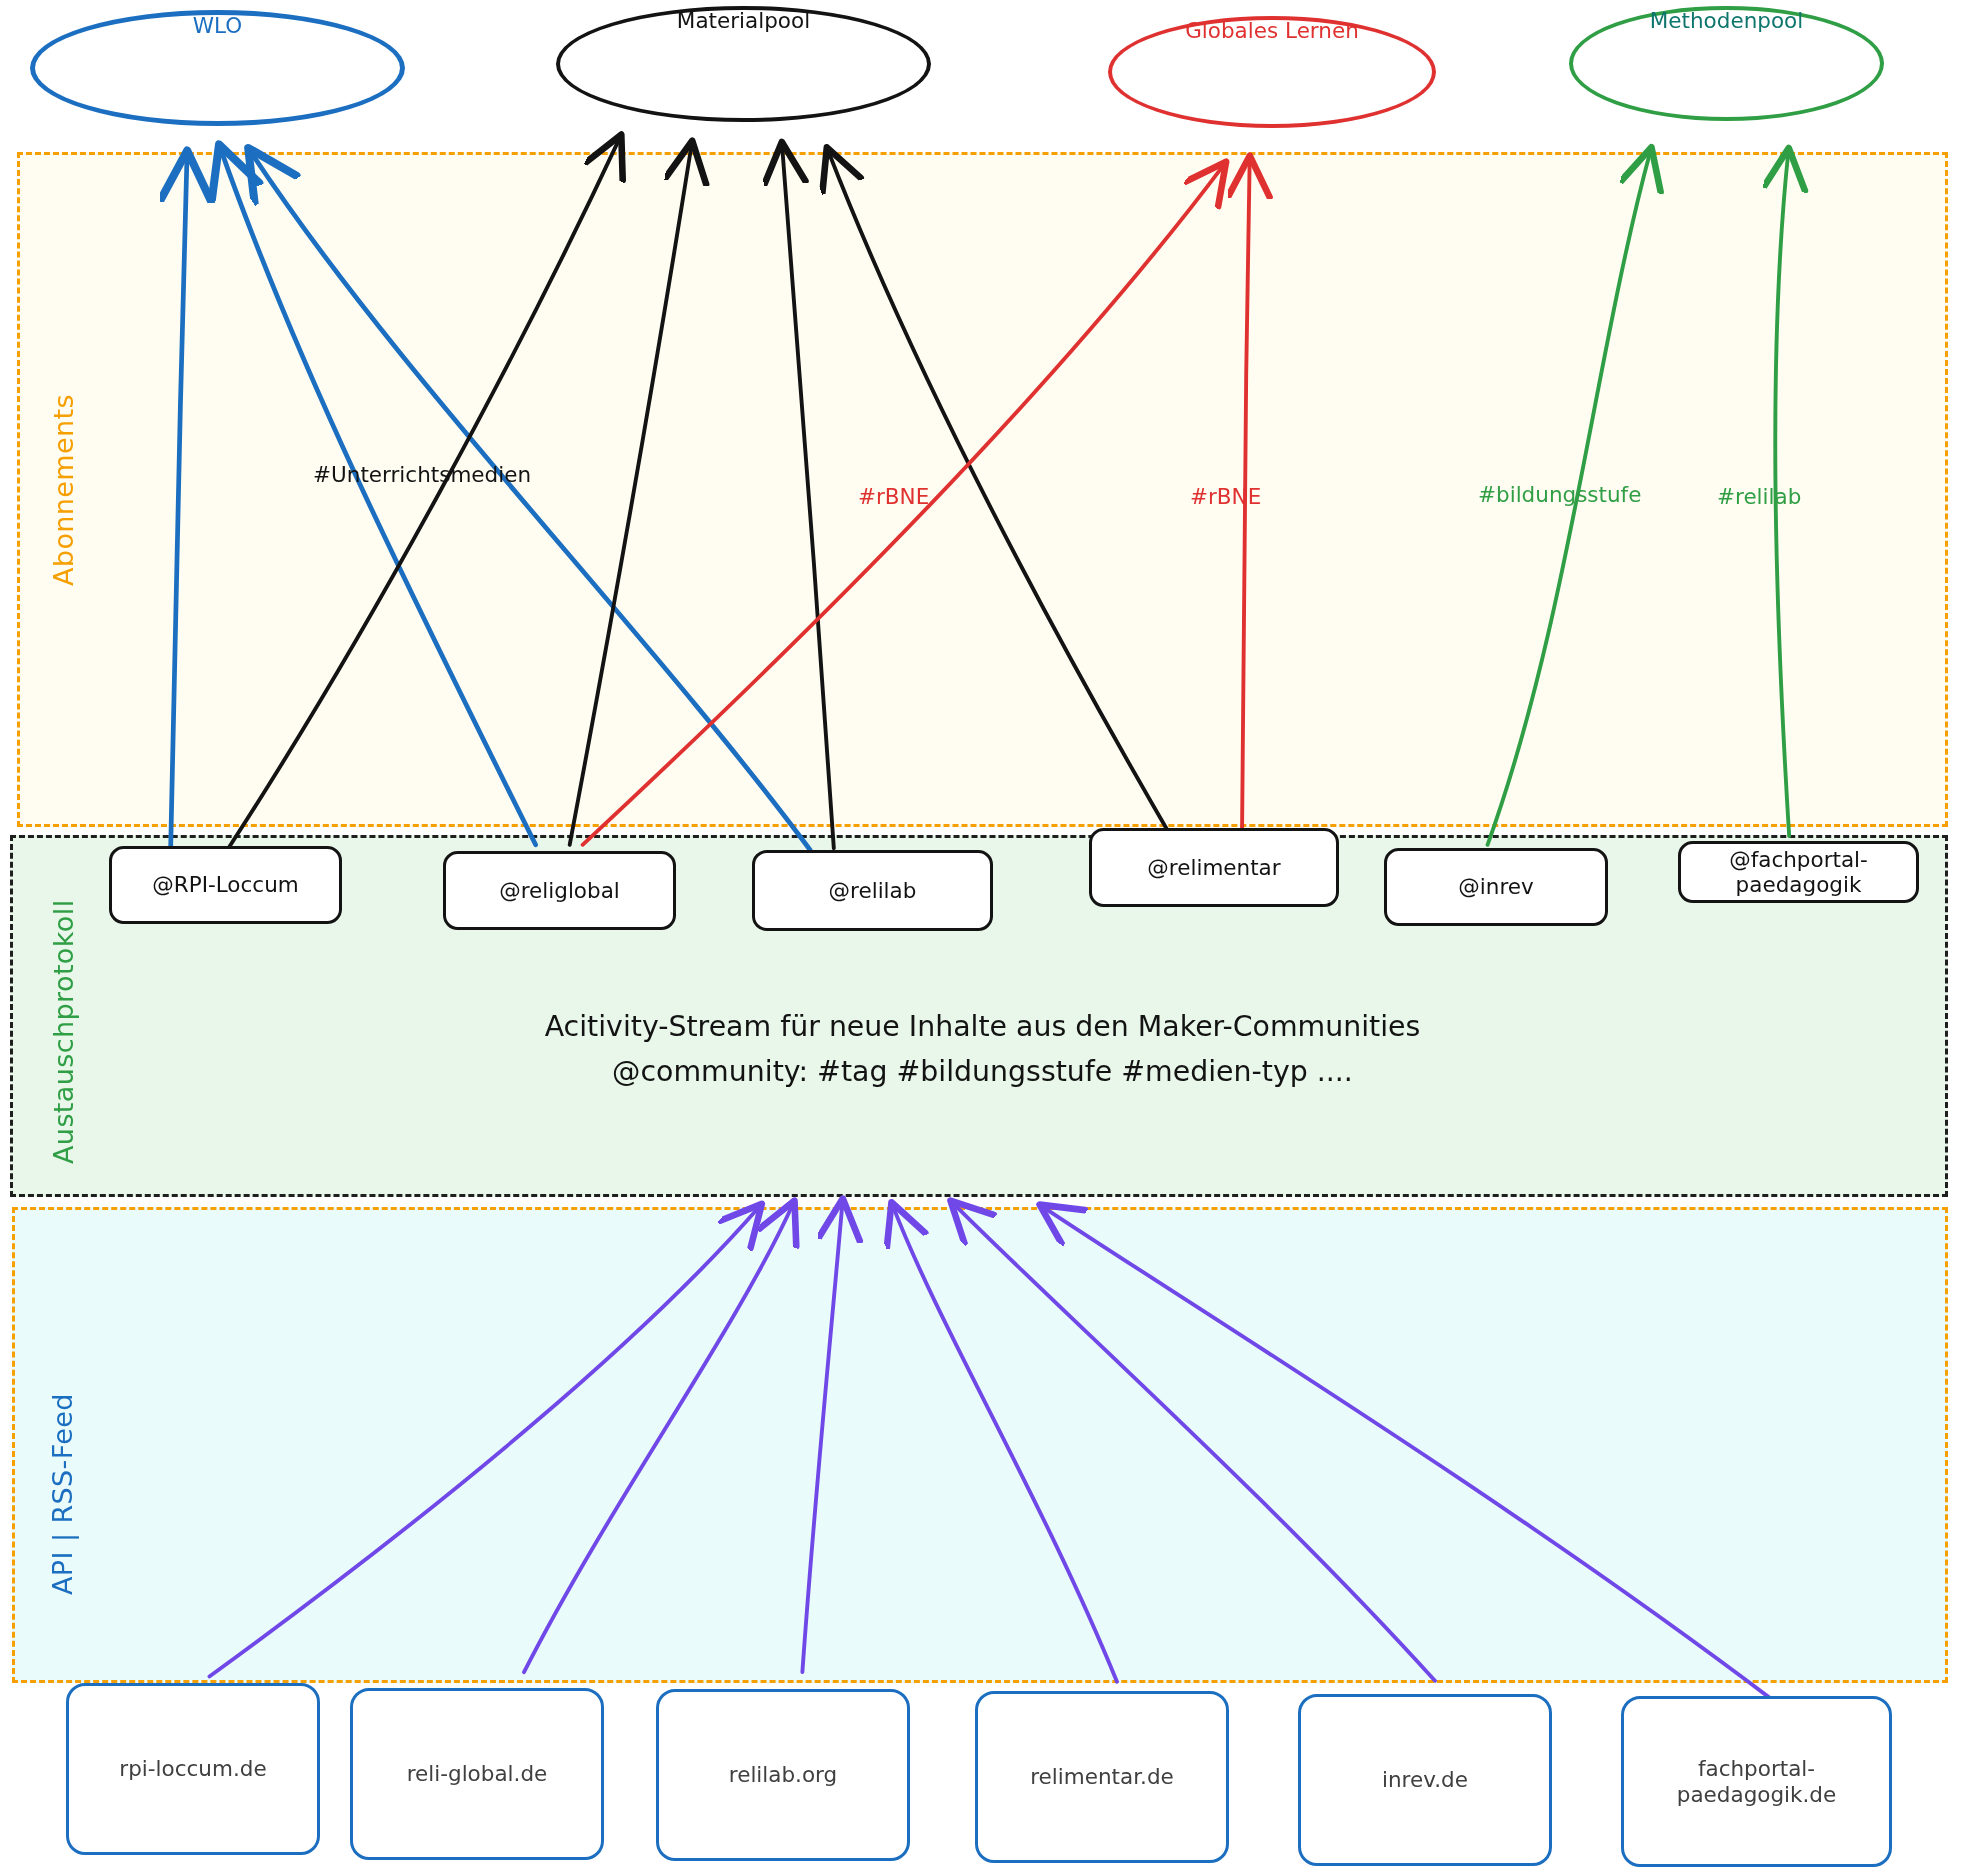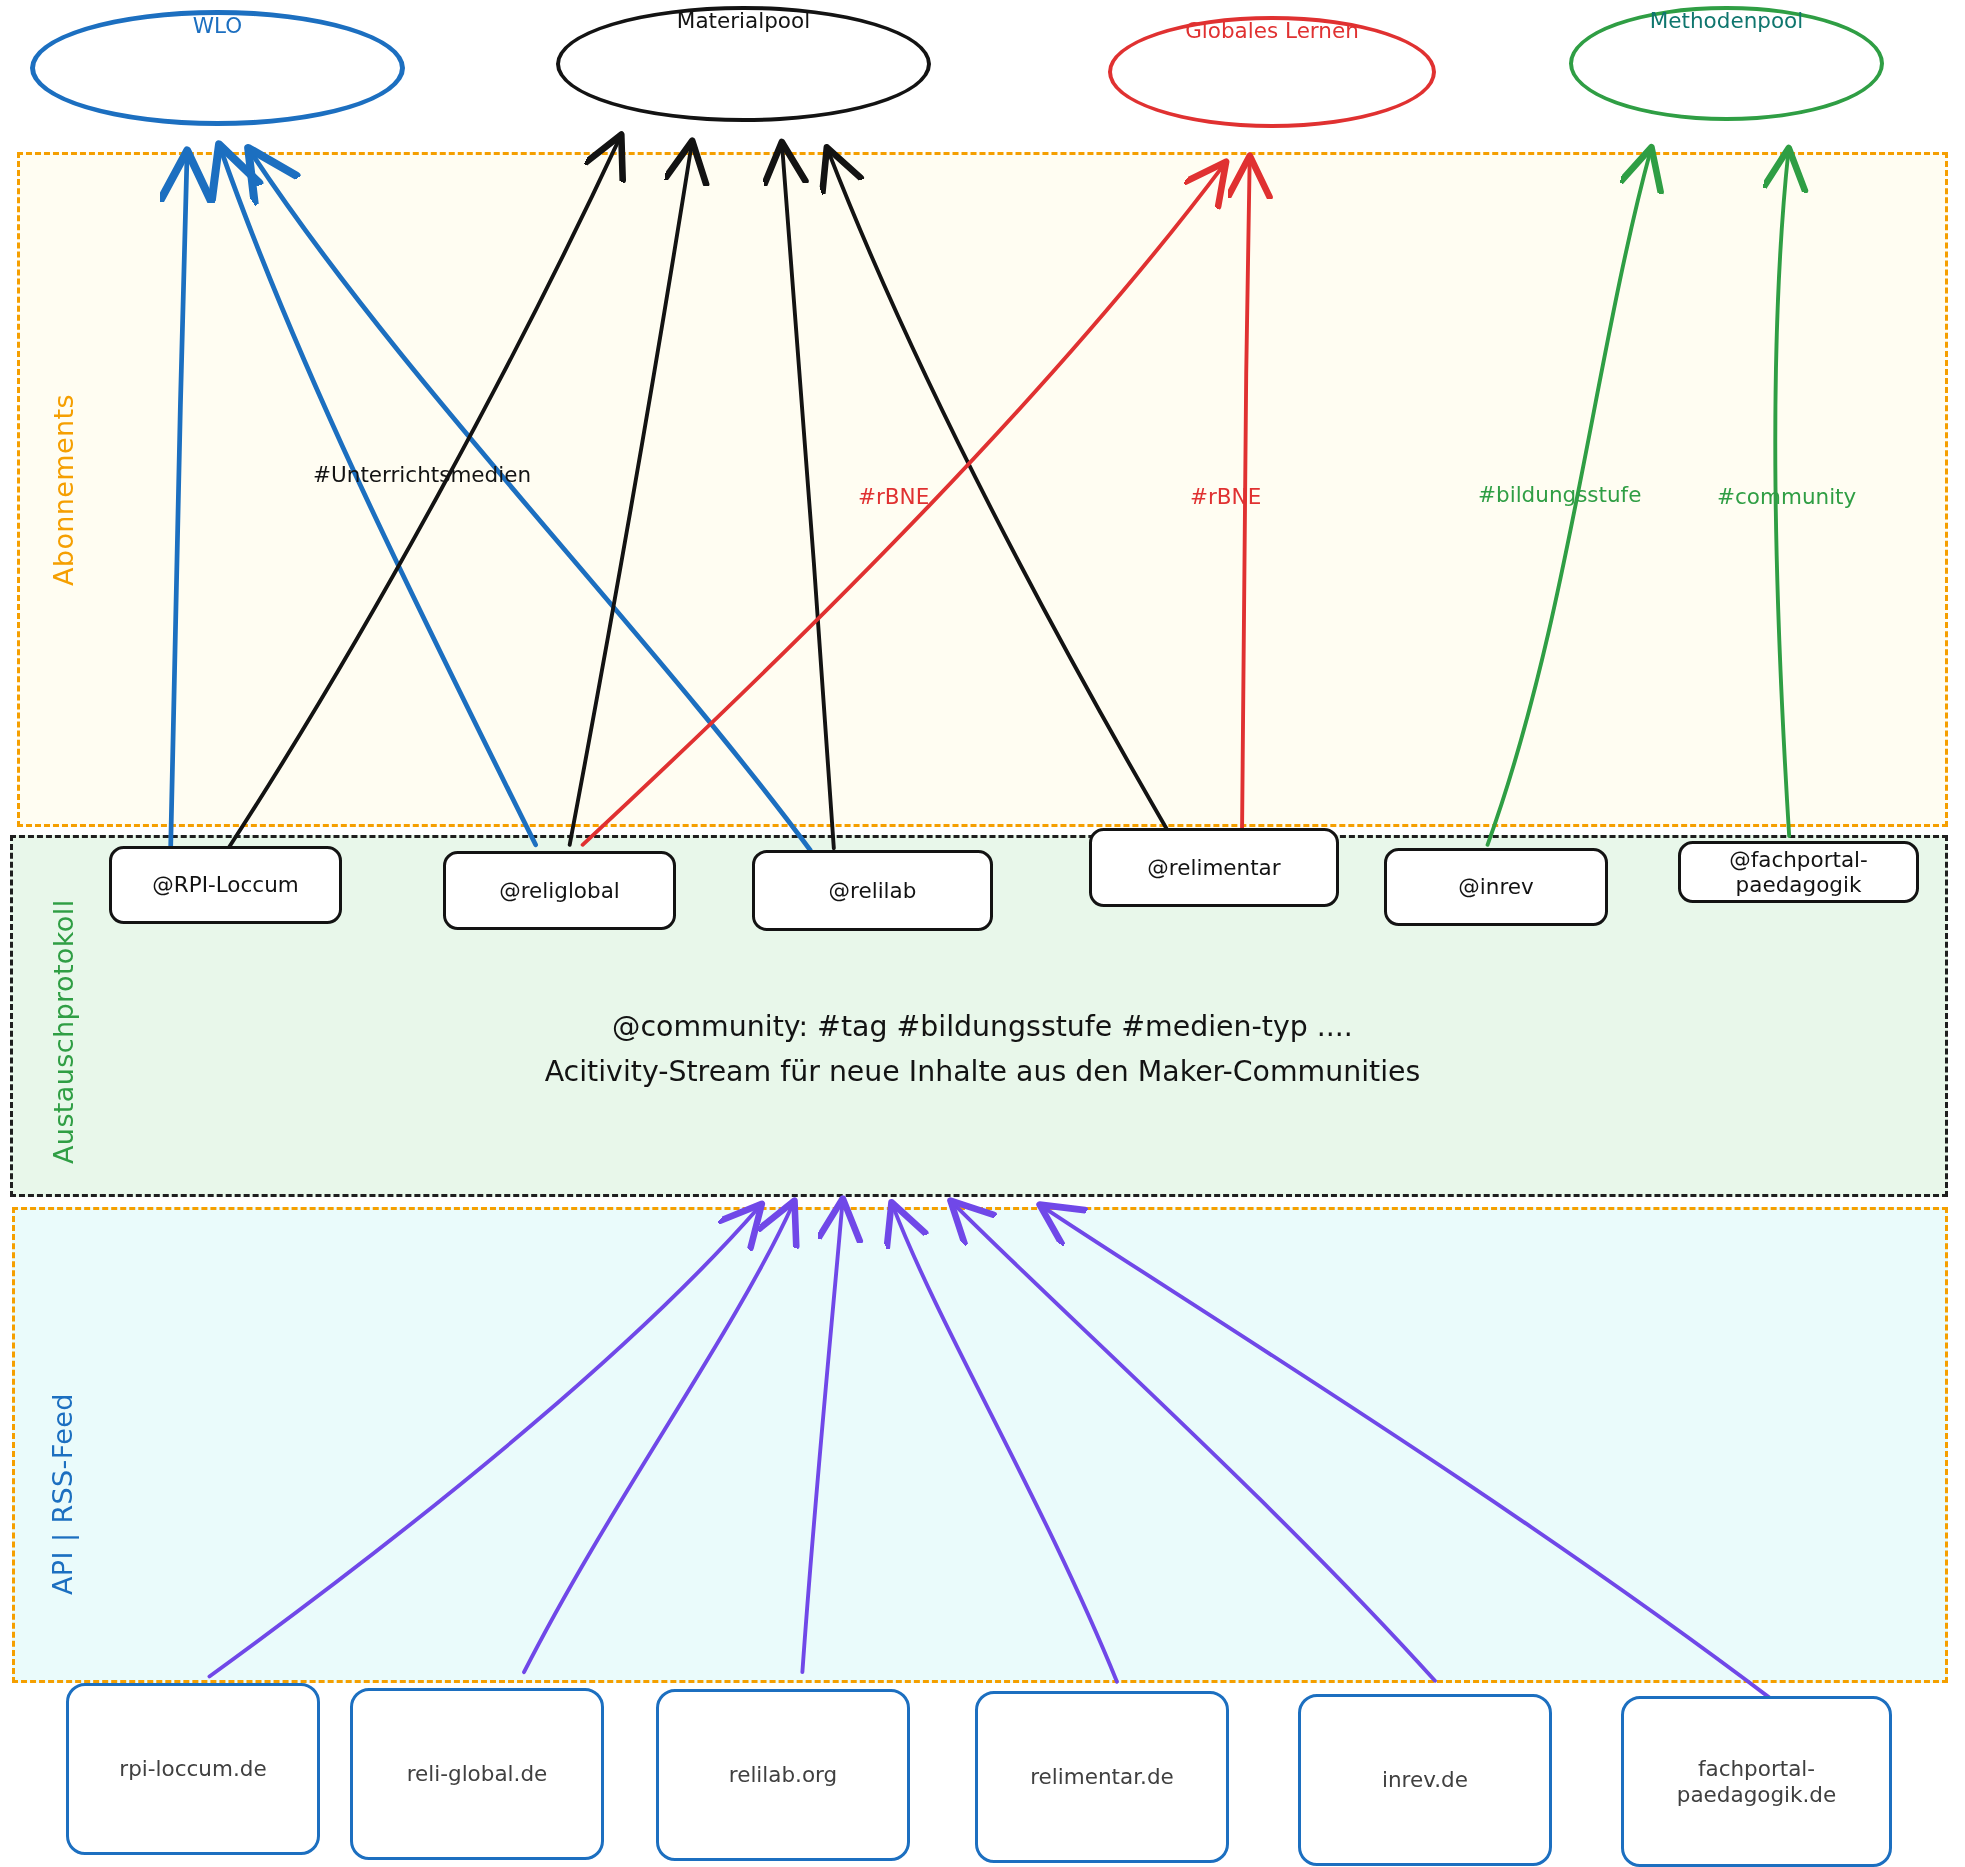--- a/index.html
+++ b/index.html
@@ -130,21 +130,21 @@
   </div>
 
   <div class="edge-label hand" style="left:313px;top:462px;color:#131313;">#Unterrichtsmedien</div>
 
   <div class="edge-label hand" style="left:858px;top:484px;color:#e03131;">#rBNE</div>
 
   <div class="edge-label hand" style="left:1190px;top:484px;color:#e03131;">#rBNE</div>
 
   <div class="edge-label hand" style="left:1478px;top:482px;color:#2f9e44;">#bildungsstufe</div>
 
-  <div class="edge-label hand" style="left:1717px;top:484px;color:#2f9e44;">#community</div>
+  <div class="edge-label hand" style="left:1717px;top:484px;color:#2f9e44;">#relilab</div>
 
   <div class="rbox community-box" style="left:109px;top:846px;width:233px;height:78px;">
     <span class="hand">@RPI-Loccum</span>
   </div>
 
   <div class="rbox community-box" style="left:443px;top:851px;width:233px;height:79px;">
     <span class="hand">@religlobal</span>
   </div>
 
   <div class="rbox community-box" style="left:704px;top:850px;width:241px;height:81px;margin-left:48px;">
@@ -158,22 +158,22 @@
   <div class="rbox community-box" style="left:1384px;top:848px;width:224px;height:78px;">
     <span class="hand">@inrev</span>
   </div>
 
   <div class="rbox community-box" style="left:1678px;top:841px;width:241px;height:62px;">
     <span class="hand" style="white-space:pre-line;">@fachportal-
 paedagogik</span>
   </div>
 
   <div class="stream-text hand" style="top:1004px;">
+    <div>Acitivity-Stream für neue Inhalte aus den Maker-Communities</div>
     <div>@community: #tag #bildungsstufe #medien-typ ....</div>
-    <div>Acitivity-Stream für neue Inhalte aus den Maker-Communities</div>
   </div>
 
   <div class="rbox site-box" style="left:66px;top:1683px;width:254px;height:172px;">
     <span class="hand">rpi-loccum.de</span>
   </div>
 
   <div class="rbox site-box" style="left:350px;top:1688px;width:254px;height:172px;">
     <span class="hand">reli-global.de</span>
   </div>
 

